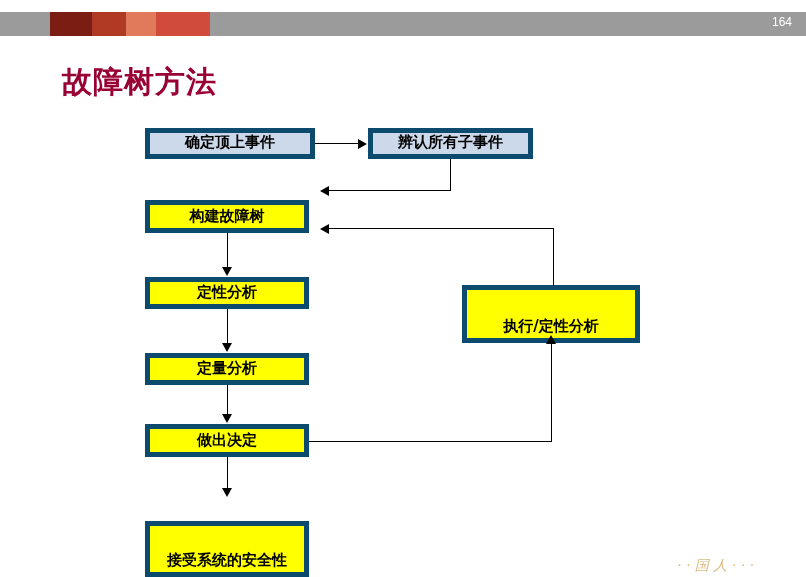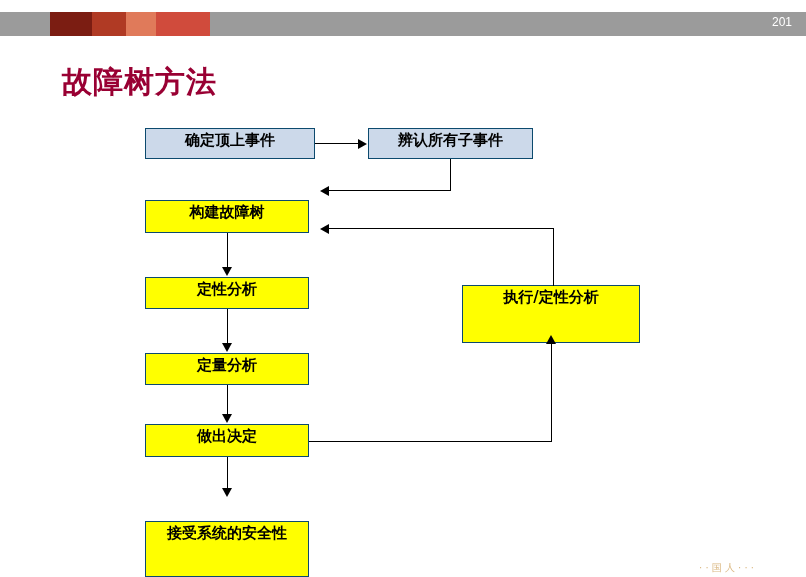--- a/index.html
+++ b/index.html
@@ -51,23 +51,23 @@
     font-weight: bold;
     font-size: 30px;
     color: #990033;
     letter-spacing: 1px;
   }
 
   
   .node {
     position: absolute;
     box-sizing: border-box;
-    border: 1px solid #0c4a6e;
+    border: 5px solid #0c4a6e;
     display: flex;
-    align-items: flex-start;
+    align-items: flex-end;
     justify-content: center;
     text-align: center;
     font-family: "DejaVu Sans", sans-serif;
     font-weight: bold;
     font-size: 15px;
     color: #000000;
     line-height: 1.25;
     padding: 2px 4px;
   }
   .node.blue { background: #ccd9ea; }
@@ -106,35 +106,36 @@
     border-right: 5px solid transparent;
     border-bottom: 9px solid #000000;
   }
 
   
   .watermark {
     position: absolute;
     right: 52px;
     bottom: 2px;
     font-family: "DejaVu Sans", sans-serif;
-    font-size: 10px;
+    font-size: 14px;
     color: #cfa15a;
     opacity: 0.75;
     white-space: nowrap;
+    font-style: italic;
   }
 </style>
 </head>
 <body>
 
 <div class="header-bar">
   <div class="header-seg seg-1"></div>
   <div class="header-seg seg-2"></div>
   <div class="header-seg seg-3"></div>
   <div class="header-seg seg-4"></div>
-  <div class="page-number">201</div>
+  <div class="page-number">164</div>
 </div>
 
 <div class="slide-title">故障树方法</div>
 
 <div class="node blue" style="left:145px; top:128px; width:170px; height:31px;">
   <span>确定顶上事件</span>
 </div>
 
 <div class="node blue" style="left:368px; top:128px; width:165px; height:31px;">
   <span>辨认所有子事件</span>

